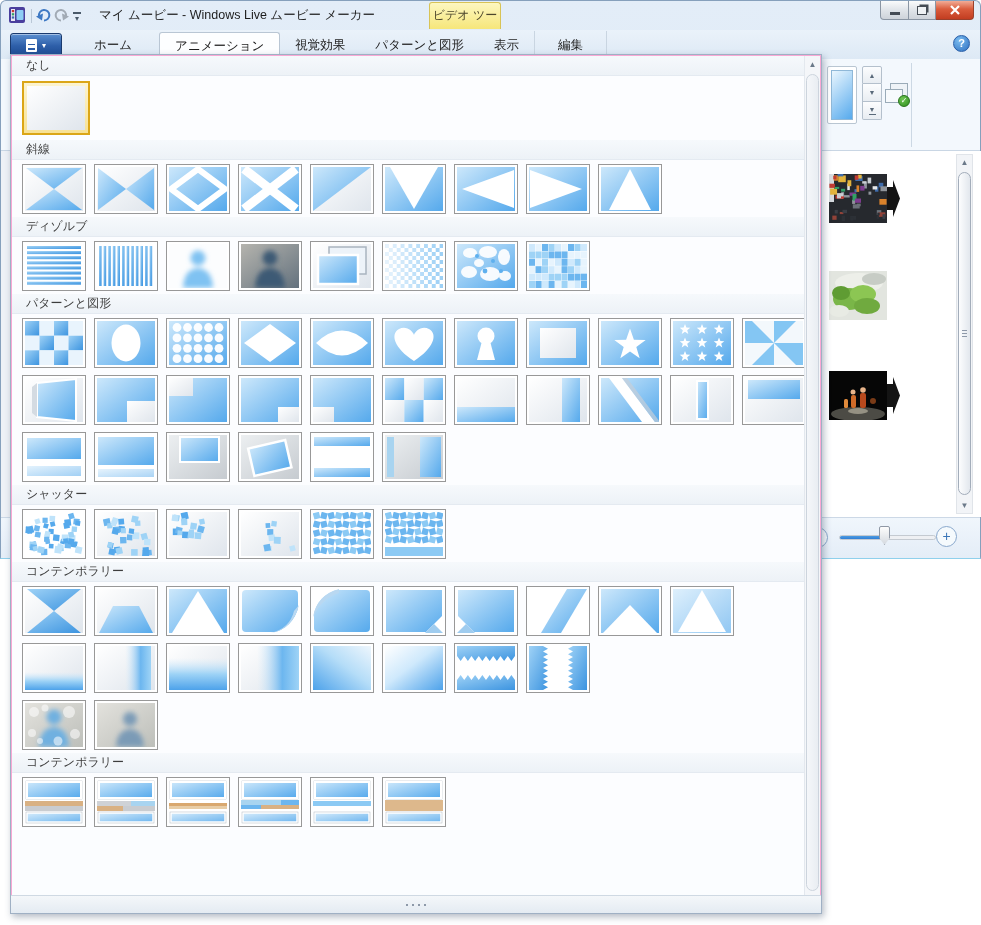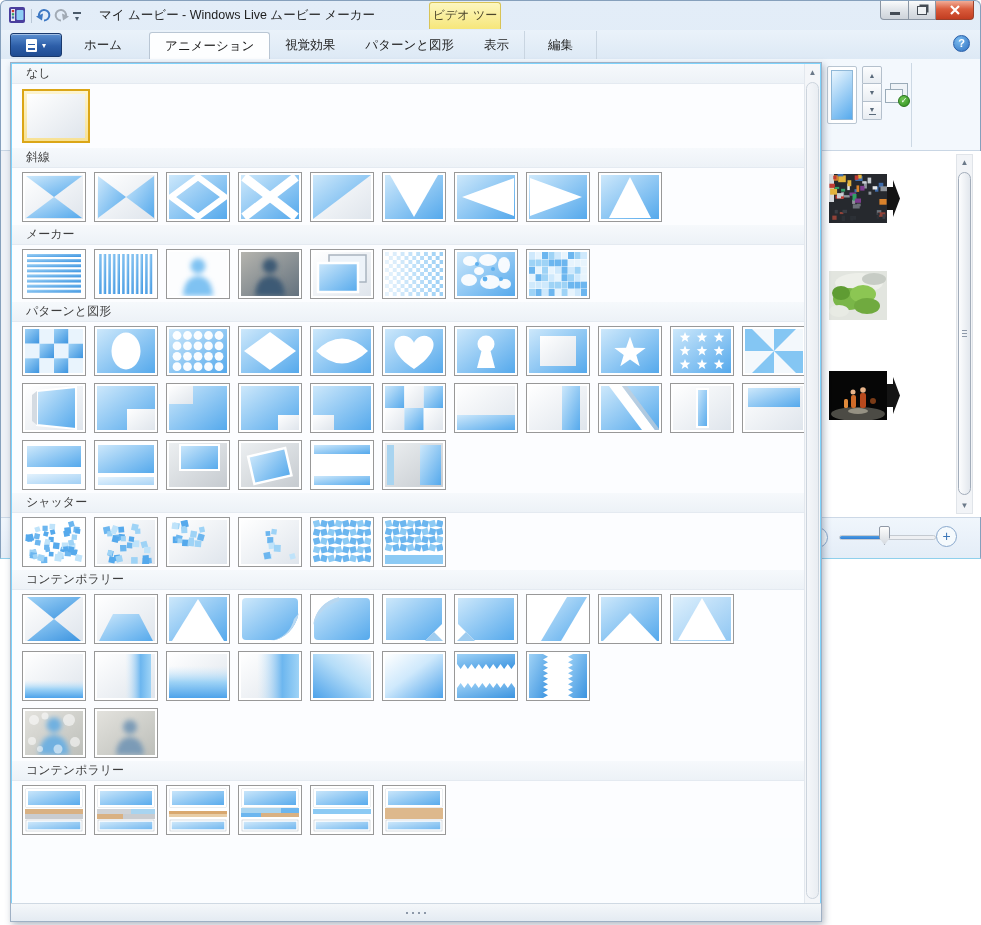--- a/index.html
+++ b/index.html
@@ -28,21 +28,21 @@
   .glyph-min{width:10px;height:3px;background:#454c55;margin-top:6px;}
   .glyph-res{width:8px;height:7px;border:1.5px solid #454c55;background:#eef1f4;box-shadow:2px -2px 0 -0.5px #454c55;}
   
   .tabrow{position:absolute;left:0;top:29px;right:0;height:29px;background:linear-gradient(#eaf2fa,#dde9f5);}
   .file-btn{position:absolute;left:9px;top:3px;width:52px;height:24px;box-sizing:border-box;border:1px solid #1a3a6e;
             border-radius:3px;background:linear-gradient(#5b8fd0,#2d5ea8 55%,#1f4c92);
             display:flex;align-items:center;justify-content:center;gap:5px;box-shadow:inset 0 1px rgba(255,255,255,.45);}
   .file-ic{width:11px;height:13px;background:#fff;border-radius:1px;
            background-image:repeating-linear-gradient(#fff 0 3px,#2d5ea8 3px 4.5px);background-size:7px 100%;background-position:2px 2px;background-repeat:no-repeat;}
   .file-caret{color:#fff;font-size:8px;}
-  #tabs{position:absolute;left:68px;top:1px;height:28px;display:flex;align-items:center;}
+  #tabs{position:absolute;left:78px;top:1px;height:28px;display:flex;align-items:center;}
   .tab{padding:0 15px;line-height:28px;font-size:12.5px;color:#1e1e1e;white-space:nowrap;}
   .tab.selected{background:#fdfeff;border:1px solid #b9c6d4;border-bottom:none;border-radius:3px 3px 0 0;line-height:26px;margin-left:12px;}
   .tab.contextual{border-left:1px solid #c9d5e1;border-right:1px solid #c9d5e1;padding:0 23px;}
   .help-btn{position:absolute;right:10px;top:5px;width:17px;height:17px;border-radius:50%;
             background:radial-gradient(circle at 35% 30%,#7cbdf0,#2e6fc0);border:1px solid #2a5fa8;box-sizing:border-box;
             color:#fff;font-size:11px;font-weight:bold;text-align:center;line-height:15px;}
   
   .ribbon-strip{position:absolute;left:0;top:58px;right:0;height:92px;background:#f3f8fd;border-bottom:1px solid #c9d6e4;box-sizing:border-box;}
   .content-bg{position:absolute;left:0;top:150px;right:0;height:366px;background:#eef1f6;}
   .ribbon-right{position:absolute;left:820px;top:58px;width:161px;height:92px;}
@@ -81,22 +81,22 @@
   .zoom-btn{position:absolute;width:21px;height:21px;border-radius:50%;box-sizing:border-box;
             border:1px solid #89a8cc;background:#f5fafd;color:#3a76b8;font-size:14px;line-height:18px;text-align:center;}
   .zb-minus{left:806px;top:9px;}
   .zb-plus{left:935px;top:8px;}
   .zoom-track{position:absolute;left:838px;top:17px;width:97px;height:5px;background:#eef0f3;border:1px solid #c4cad1;border-radius:3px;box-sizing:border-box;}
   .zoom-fill{position:absolute;left:0;top:0;bottom:0;width:46px;background:linear-gradient(#4d9be0,#2f7fd6);border-radius:3px 0 0 3px;}
   .zoom-thumb{position:absolute;left:878px;top:8px;width:11px;height:19px;background:linear-gradient(#fdfdfd,#d5dae0);
               border:1px solid #8f98a5;box-sizing:border-box;border-radius:2px;
               clip-path:polygon(0 0,100% 0,100% 62%,50% 100%,0 62%);}
   
-  .dropdown{position:absolute;left:10px;top:62px;width:812px;height:860px;box-sizing:border-box;z-index:50;
-            background:#7dd3fc;border:1px solid #9fb0c4;box-shadow:2px 3px 7px rgba(40,60,90,.35);}
+  .dropdown{position:absolute;left:10px;top:54px;width:812px;height:860px;box-sizing:border-box;z-index:50;
+            background:#f9a8d4;border:1px solid #9fb0c4;box-shadow:2px 3px 7px rgba(40,60,90,.35);}
   .gal-content{position:absolute;left:1px;top:1px;right:17px;bottom:18px;overflow:hidden;background:#fbfdff;}
   .gal-sec-hd{height:19px;background:linear-gradient(#f6f9fc,#edf2f7);border-bottom:1px solid #e4eaf1;
               font-size:12px;color:#3d3d3d;padding-left:14px;line-height:19px;}
   .gal-row{display:flex;gap:8px;padding:4px 0 3px 10px;background:#fcfdff;}
   .gal-row.none-row{padding:5px 0 5px 10px;}
   .gal-item{width:58px;height:44px;padding:2px;border:1px solid #989898;background:#fff;}
   .gal-item svg{display:block;}
   .gal-item.selected{border:2px solid #dba617;padding:3px;background:linear-gradient(#fdf4cf,#f7e194);}
   .gal-scroll{position:absolute;top:1px;right:1px;bottom:18px;width:16px;background:#f4f6f9;border-left:1px solid #e3e8ee;box-sizing:border-box;}
   .gal-scroll .sb-thumb{top:18px;bottom:4px;background:linear-gradient(90deg,#f5f7fa,#e9edf2);border-color:#ccd4dd;}
@@ -415,21 +415,21 @@
               <polygon points="53,22 1,3 1,41" fill="#fff"></polygon>
             </svg>
           </div>
           <div class="gal-item">
             <svg width="58" height="44" viewBox="0 0 58 44">
               <rect width="58" height="44" fill="url(#gBL)"></rect>
               <polygon points="29,2 8,43 50,43" fill="#fff"></polygon>
             </svg>
           </div>
         </div>
-        <div class="gal-sec-hd">メーカー</div>
+        <div class="gal-sec-hd">ディゾルブ</div>
         <div class="gal-row">
           <div class="gal-item">
             <svg width="58" height="44" viewBox="0 0 58 44">
               <rect width="58" height="44" fill="#fff"></rect>
               <rect x="2" y="2.0" width="54" height="3" fill="url(#gBLd)"></rect>
               <rect x="2" y="7.1" width="54" height="3" fill="url(#gBLd)"></rect>
               <rect x="2" y="12.2" width="54" height="3" fill="url(#gBLd)"></rect>
               <rect x="2" y="17.3" width="54" height="3" fill="url(#gBLd)"></rect>
               <rect x="2" y="22.4" width="54" height="3" fill="url(#gBLd)"></rect>
               <rect x="2" y="27.5" width="54" height="3" fill="url(#gBLd)"></rect>

